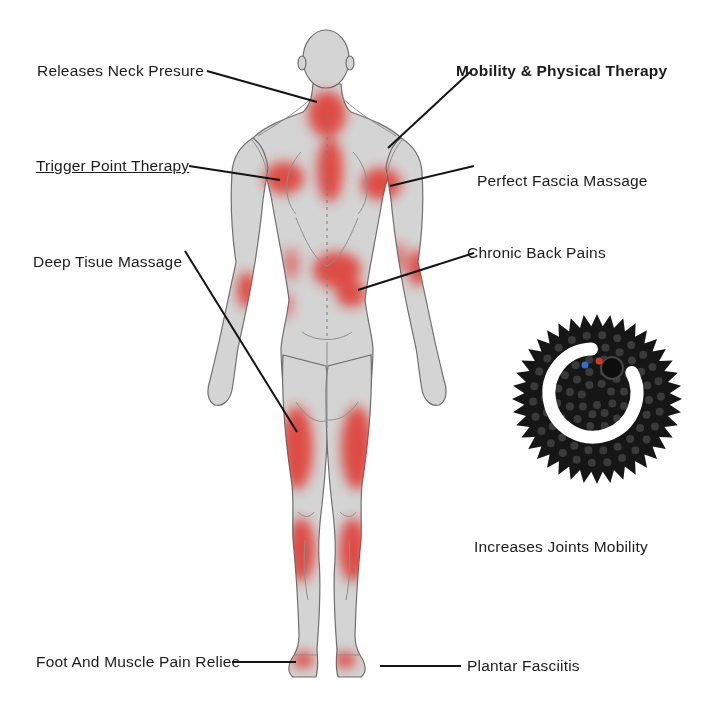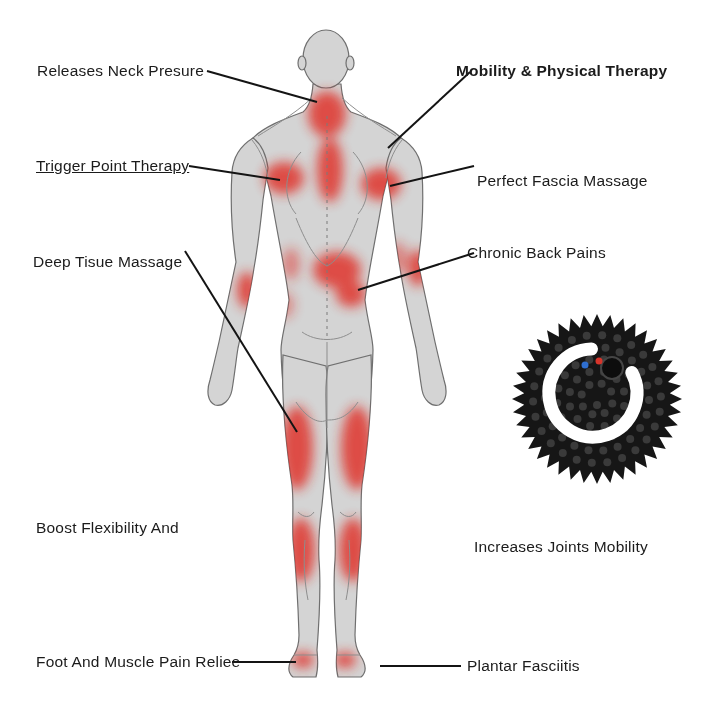--- a/index.html
+++ b/index.html
@@ -219,19 +219,18 @@
       </g>
   </svg>
 
   <div class="label" style="left:37px;top:58px;">Releases Neck Presure</div>
   <div class="label" style="left:456px;top:58px;font-weight:bold;">Mobility &amp; Physical Therapy</div>
   <div class="label" style="left:36px;top:153px;text-decoration:underline;">Trigger Point Therapy</div>
   <div class="label" style="left:477px;top:168px;">Perfect Fascia Massage</div>
   <div class="label" style="left:33px;top:249px;">Deep Tisue Massage</div>
   <div class="label" style="left:467px;top:240px;">Chronic Back Pains</div>
   <div class="label" style="left:36px;top:515px;">
-    <div>Boost Flexibility And</div>
   </div>
   <div class="label" style="left:36px;top:649px;">Foot And Muscle Pain Reliee</div>
   <div class="label" style="left:474px;top:534px;">Increases Joints Mobility</div>
   <div class="label" style="left:467px;top:653px;">Plantar Fasciitis</div>
 
 </div>
 
 </body></html>

